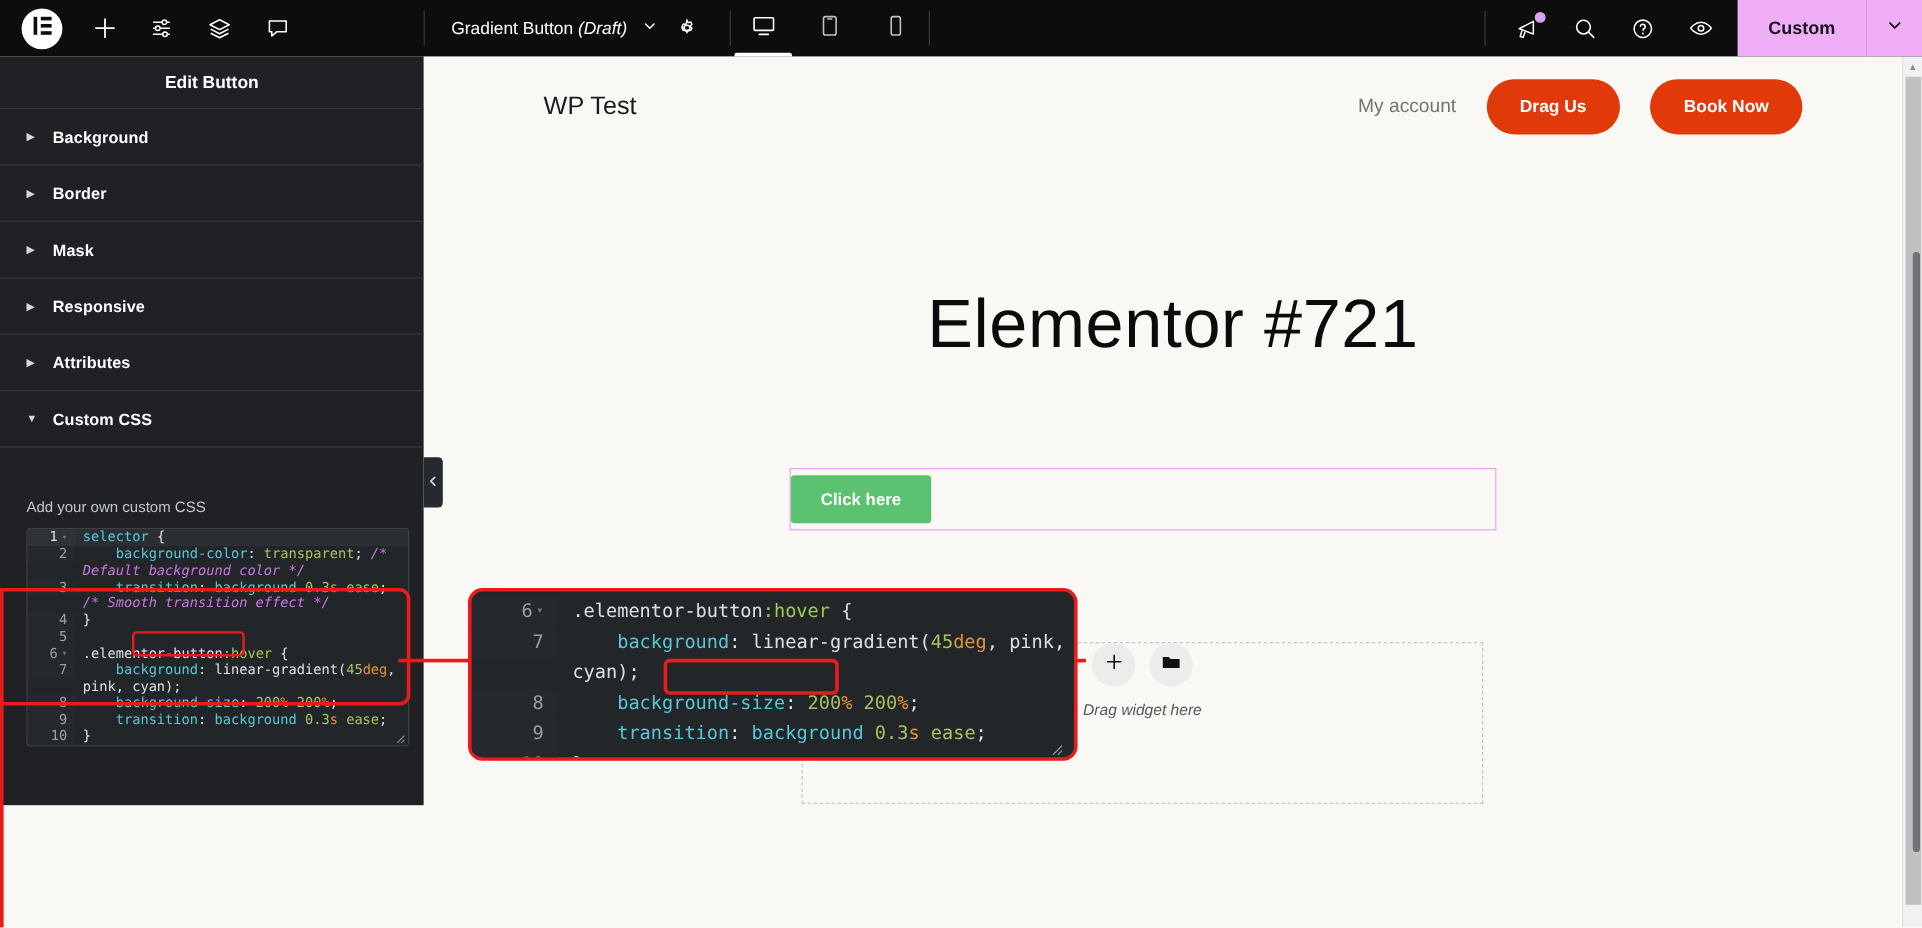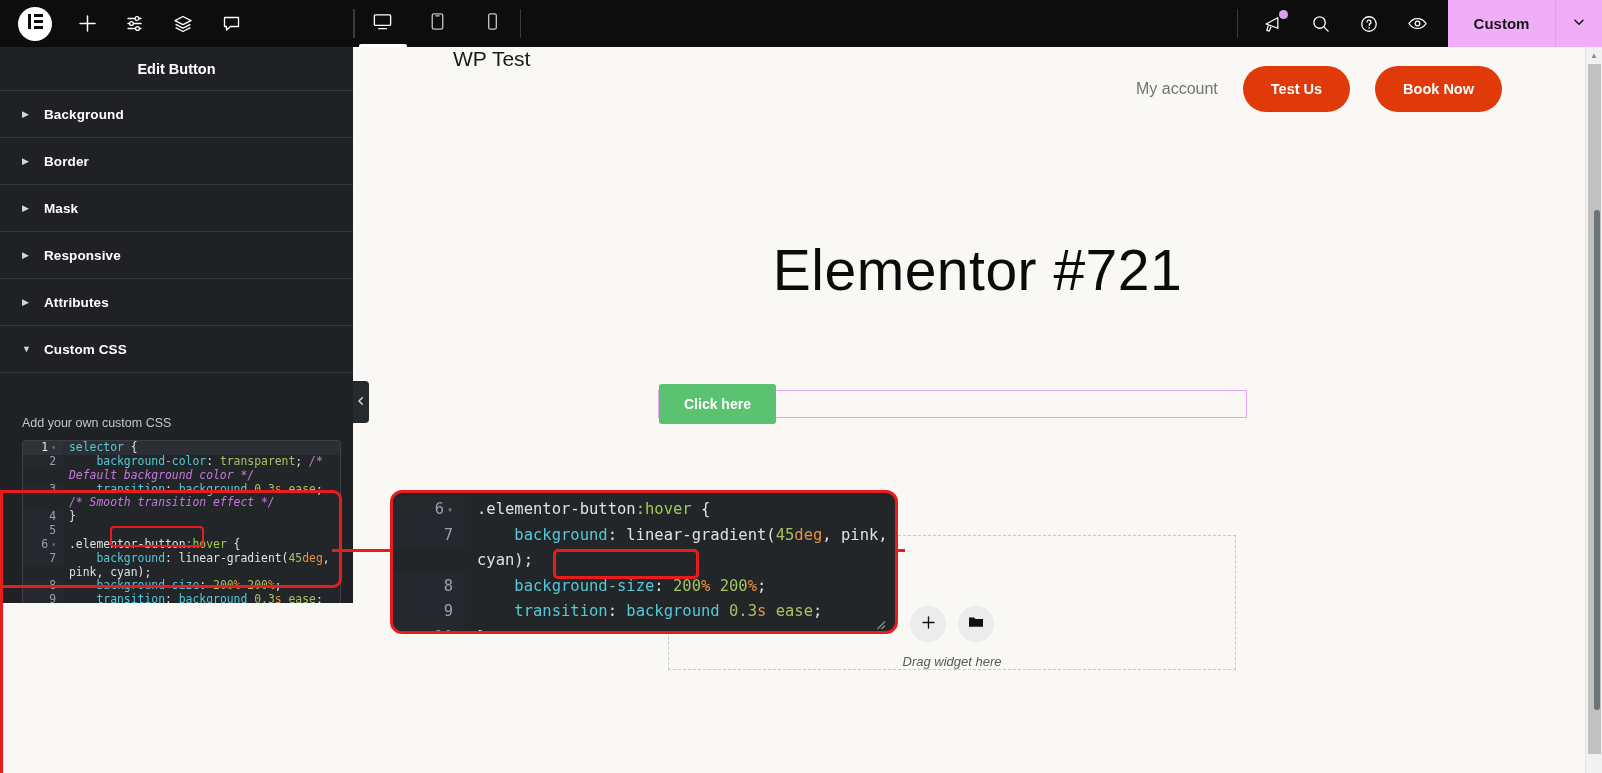--- a/index.html
+++ b/index.html
@@ -71,21 +71,21 @@
   }
   .publish-caret {
     width: 47px; background: #EFAEF7; color: #16161A;
     display: flex; align-items: center; justify-content: center;
     cursor: pointer; border-left: 1px solid #DE9FE6;
   }
 
   
   .sidebar {
     position: absolute; top: 47px; left: 0;
-    width: 353px; height: 556px;
+    width: 353px; height: 624px;
     background: #1F2124;
     overflow: hidden;
     z-index: 30;
   }
   .panel-header {
     height: 44px; display: flex; align-items: center; justify-content: center;
     color: #fff; font-size: 14.5px; font-weight: 700;
     border-bottom: 1px solid #34373C;
   }
   .accordion { }
@@ -162,56 +162,56 @@
   }
 
   
   .canvas {
     position: absolute; top: 47px; left: 353px;
     width: 1249px; height: 726px;
     background: #F9F8F4; overflow: hidden;
   }
   .site-header {
     position: relative; height: 83px;
-    display: flex; 
+    display: flex; align-items: center;
     padding: 0 100px 0 100px;
     gap: 20px;
   }
   .site-logo { color: #1A1A1A; font-size: 21px; }
   .site-nav { margin-left: auto; display: flex; align-items: center; gap: 25px; }
   .nav-link { color: #737373; font-size: 16px; cursor: pointer; }
   .cta-btn {
     background: #E03A0B; color: #fff; font-size: 14.5px; font-weight: 700;
     border-radius: 28px; padding: 15px 28px; cursor: pointer; white-space: nowrap;
   }
 
   .page-title {
     text-align: center; color: #0B0B0B;
     font-size: 57px; font-weight: 400; letter-spacing: .5px;
     margin-top: 107px;
   }
 
   .btn-container {
     position: absolute; left: 305px; top: 343px;
-    width: 589px; height: 28px;
+    width: 589px; height: 52px;
     border: 1.5px solid #E4A6F0;
     display: flex; align-items: center;
   }
   .green-btn {
     background: #5BC271; color: #fff;
     font-size: 14px; font-weight: 700;
     border-radius: 3px; padding: 12px 25px;
     margin-left: 0; cursor: pointer;
   }
 
   .dropzone {
     position: absolute; left: 315px; top: 488px;
     width: 568px; height: 135px;
     border: 1.5px dashed #C7C8CC;
-    display: flex; flex-direction: column; align-items: center; justify-content: flex-end;
+    display: flex; flex-direction: column; align-items: center; justify-content: flex-start;
   }
   .dz-icons { display: flex; gap: 12px; }
   .dz-circle {
     width: 36px; height: 36px; border-radius: 50%; background: #ECECEC;
     display: flex; align-items: center; justify-content: center;
     color: #111; cursor: pointer;
   }
   .dz-label { margin-top: 12px; color: #55585C; font-size: 13px; font-style: italic; }
 
   
@@ -330,20 +330,39 @@
         <span>
           <svg width="19" height="19" viewBox="0 0 19 19" fill="none" stroke="#fff" stroke-width="1.3" stroke-linejoin="round">
             <path d="M2.5 3.5h14v9h-8l-4 3.5v-3.5h-2z"></path>
           </svg>
         </span>
       </div>
     </div>
 
     <div class="tb-divider"></div>
 
+    <div class="tb-doc">
+      <div class="doc-title">
+        <span>Gradient Button</span>
+        <span class="draft">(Draft)</span>
+      </div>
+      <span>
+        <svg width="13" height="13" viewBox="0 0 13 13" fill="none" stroke="#fff" stroke-width="1.3" stroke-linecap="round" stroke-linejoin="round">
+            <path d="M3 5l3.5 3.5L10 5"></path>
+          </svg>
+      </span>
+      <span class="tb-icon">
+        <span>
+          <svg width="19" height="19" viewBox="0 0 20 20" fill="none" stroke="#fff" stroke-width="1.25">
+            <circle cx="10" cy="10" r="2.6"></circle>
+            <path d="M10 1.8l1 2.1 2.3-.5 1 2-1.6 1.7 1.6 1.7-1 2-2.3-.5-1 2.1-1-2.1-2.3.5-1-2L7.3 8.8 5.7 7.1l1-2 2.3.5z" transform="translate(0 1.2)"></path>
+          </svg>
+        </span>
+      </span>
+    </div>
 
     <div class="tb-divider"></div>
 
     <div class="tb-devices">
       <div class="dev-btn active">
         <span>
           <svg width="21" height="21" viewBox="0 0 22 22" fill="none" stroke="currentColor" stroke-width="1.4" stroke-linejoin="round">
             <rect x="2.5" y="4" width="17" height="11" rx="1"></rect>
               <path d="M7 18.5h8" stroke-linecap="round"></path>
           </svg>
@@ -519,21 +538,21 @@
         </svg>
     </span>
   </div>
 
   <div class="canvas">
 
     <div class="site-header">
       <div class="site-logo">WP Test</div>
       <div class="site-nav">
         <div class="nav-link">My account</div>
-        <div class="cta-btn">Test Us</div>
+        <div class="cta-btn">Drag Us</div>
         <div class="cta-btn">Book Now</div>
       </div>
     </div>
 
     <div class="page-title">Elementor #721</div>
 
     <div class="btn-container">
       <div class="green-btn">Click here</div>
     </div>
 

